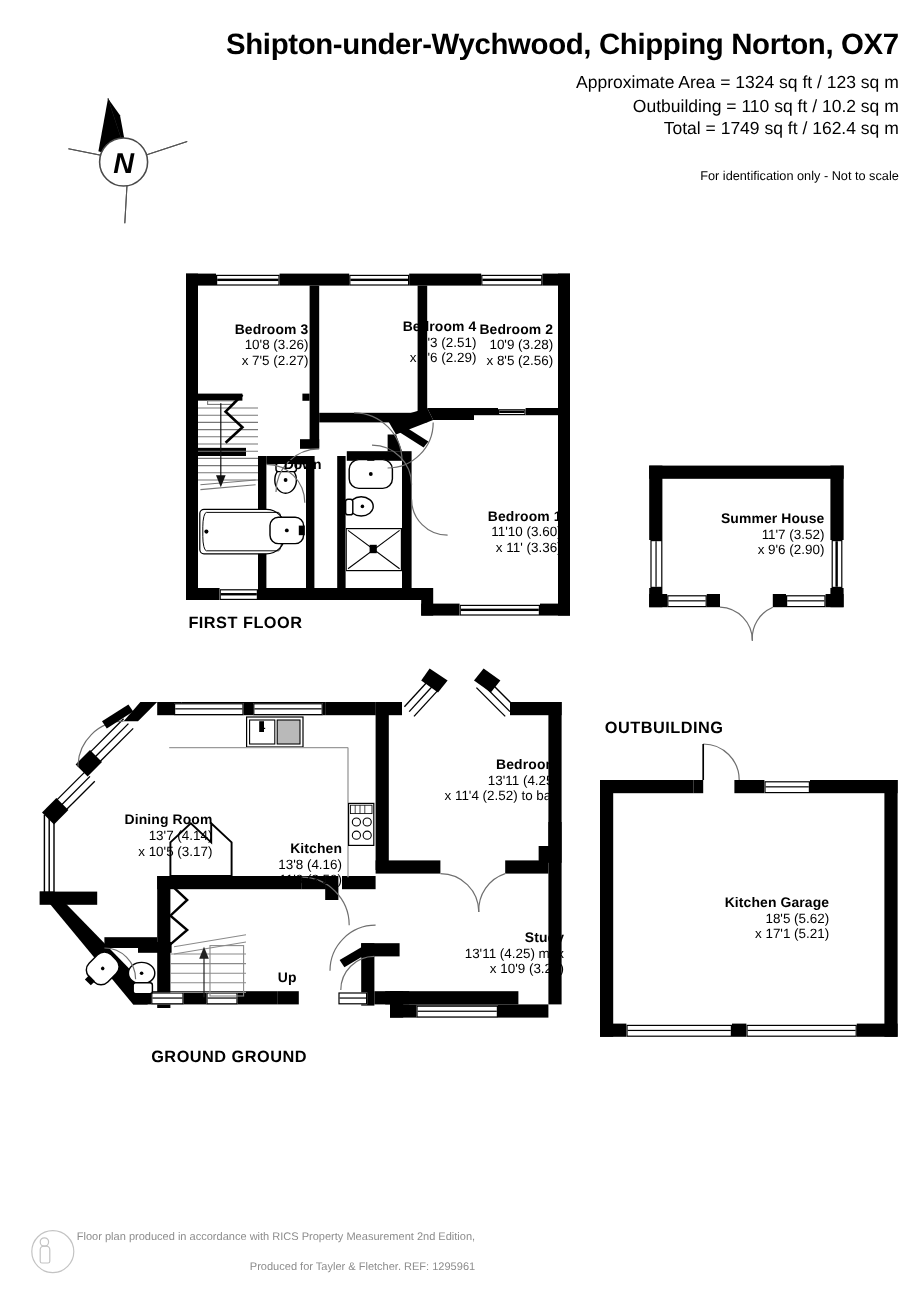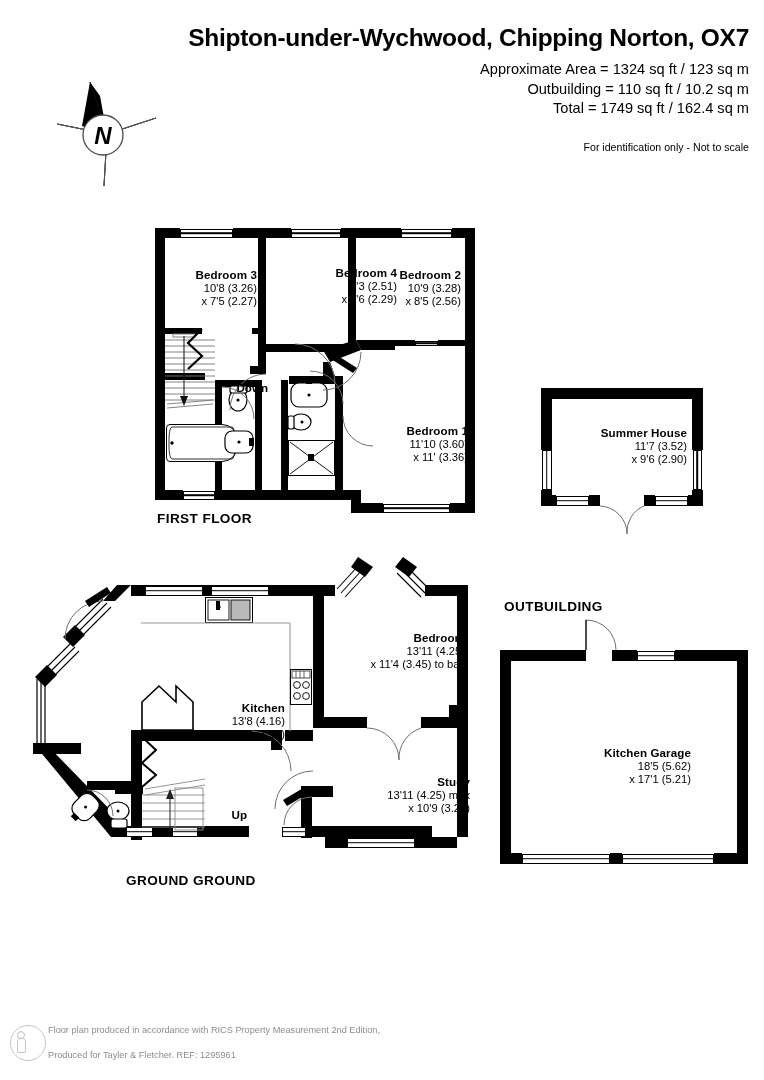--- a/index.html
+++ b/index.html
@@ -38,21 +38,21 @@
   .win{position:absolute;background:#fff;border:1.6px solid #000;box-sizing:border-box;}
   .win.h::after{content:"";position:absolute;left:0;right:0;top:50%;height:1.6px;background:#000;transform:translateY(-50%);}
   .win.v::after{content:"";position:absolute;top:0;bottom:0;left:50%;width:1.6px;background:#000;transform:translateX(-50%);}
   .fix{position:absolute;border:1.4px solid #000;box-sizing:border-box;background:#fff;}
   .lbl{position:absolute;text-align:right;font-size:11.2px;line-height:13.6px;white-space:nowrap;}
   .lbl b{font-size:11.6px;font-weight:bold;display:block;letter-spacing:.1px;}
   .floorname{position:absolute;font-size:13.6px;font-weight:bold;letter-spacing:.4px;}
   svg.ov{position:absolute;left:0;top:0;overflow:visible;pointer-events:none;}
 
   
-  #footer{position:absolute;left:2px;top:1022px;width:730px;height:52px;}
+  #footer{position:absolute;left:18px;top:1022px;width:730px;height:52px;text-align:right;}
   #footer .ftext{
     position:absolute;left:46px;top:2px;
     font-size:9.2px;line-height:12.4px;color:#8d8d8d;white-space:nowrap;
   }
   #footer .ring{
     position:absolute;left:8px;top:3px;width:34px;height:34px;
     border:1.2px solid #c3c3c3;border-radius:50%;
   }
   #footer .rhead{position:absolute;left:15px;top:9px;width:6px;height:6px;border:1.2px solid #c3c3c3;border-radius:50%;}
   #footer .rbody{position:absolute;left:14.5px;top:16px;width:7px;height:13px;border:1.2px solid #c3c3c3;border-radius:3.5px 3.5px 2px 2px;}
@@ -442,29 +442,34 @@
         <path d="M62,245 A26,26 0 0 1 88,271"></path>
         <path d="M342,183 A32,32 0 0 1 374,215"></path>
         <path d="M396,183 A32,32 0 0 0 374,215"></path>
       </g>
       <g fill="#000">
         <polygon points="60,56 82,42 86,48 64,62"></polygon>
         <polygon points="258,255 280,242 284,248 262,261"></polygon>
       </g>
     </svg>
 
+    <div class="lbl" style="left:27px;top:132px;width:125px;">
+      <b>Dining Room</b>
+      <span>13'7 (4.14)</span><br>
+      <span>x 10'5 (3.17)</span>
+    </div>
     <div class="lbl" style="left:145px;top:112px;width:115px;margin-top:44px;">
       <b>Kitchen</b>
       <span>13'8 (4.16)</span><br>
       <span>x 11'9 (3.59)</span>
     </div>
     <div class="lbl" style="left:300px;top:86px;width:140px;">
       <b>Bedroom</b>
       <span>13'11 (4.25)</span><br>
-      <span>x 11'4 (3.45) to bay</span>
+      <span>x 11'4 (2.52) to bay</span>
     </div>
     <div class="lbl" style="left:305px;top:230px;width:140px;">
       <b>Study</b>
       <span>13'11 (4.25) max</span><br>
       <span>x 10'9 (3.28)</span>
     </div>
     <div class="lbl" style="left:182px;top:263px;width:40px;font-weight:bold;font-size:11.6px;">Up</div>
   </div>
 
   <div class="floorname" style="left:126px;top:873px;">GROUND GROUND</div>

